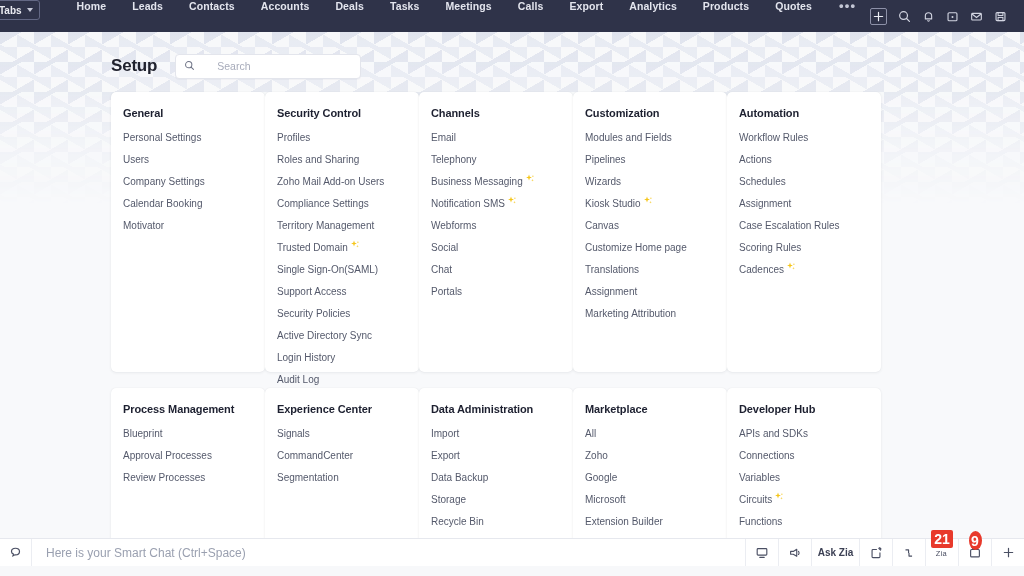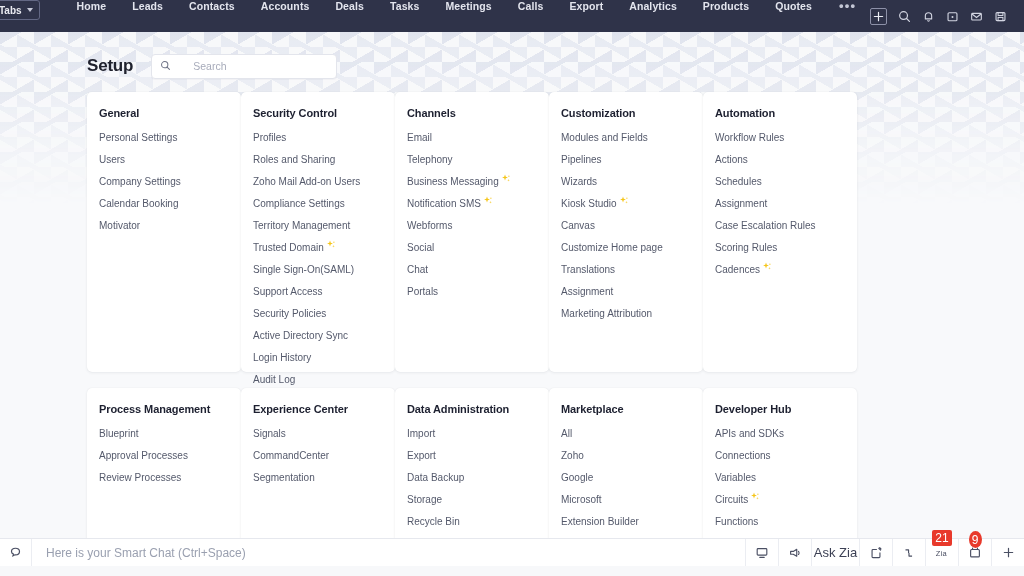--- a/index.html
+++ b/index.html
@@ -102,21 +102,21 @@
       linear-gradient(30deg, rgba(228,232,241,0.85) 25%, transparent 25.5%, transparent 74.5%, rgba(228,232,241,0.85) 75%);
     background-size: 34px 30px, 34px 30px;
     background-position: 0 0, 17px 15px;
     -webkit-mask-image: linear-gradient(to bottom, rgba(0,0,0,1) 0px, rgba(0,0,0,0.75) 60px, rgba(0,0,0,0.25) 120px, rgba(0,0,0,0) 175px);
     mask-image: linear-gradient(to bottom, rgba(0,0,0,1) 0px, rgba(0,0,0,0.75) 60px, rgba(0,0,0,0.25) 120px, rgba(0,0,0,0) 175px);
   }
 
   #inner {
     position: relative;
     z-index: 2;
-    padding: 0 87px;
+    padding: 0 111px;
     height: 100%;
   }
 
   
   #setup-header {
     display: flex;
     align-items: center;
     height: 56px;
     padding-top: 12px;
   }
@@ -247,28 +247,28 @@
   .bb-icon {
     height: 100%;
     width: 33px;
     display: flex;
     align-items: center;
     justify-content: center;
     border-left: 1px solid #ebedf2;
     position: relative;
     cursor: pointer;
   }
-  .bb-icon.wide { width: 48px; font-size: 13px; color: #3c4054; font-weight: normal; }
+  .bb-icon.wide { width: 48px; font-size: 10px; color: #3c4054; font-weight: bold; }
   .badge {
     position: absolute;
     top: -8px;
     background: #e8392b;
     color: #fff;
-    font-size: 12px;
-    font-weight: normal;
+    font-size: 14px;
+    font-weight: bold;
     line-height: 1;
     padding: 2px 3px;
     min-width: 13px;
     text-align: center;
   }
   .badge.sq { border-radius: 2px; top: -9px; }
   .badge.circ { border-radius: 50%; padding: 2.5px 0; width: 13px; top: -8px; }
   .ic { stroke: #4a4f63; fill: none; stroke-width: 1.3; }
 </style>
 </head>

